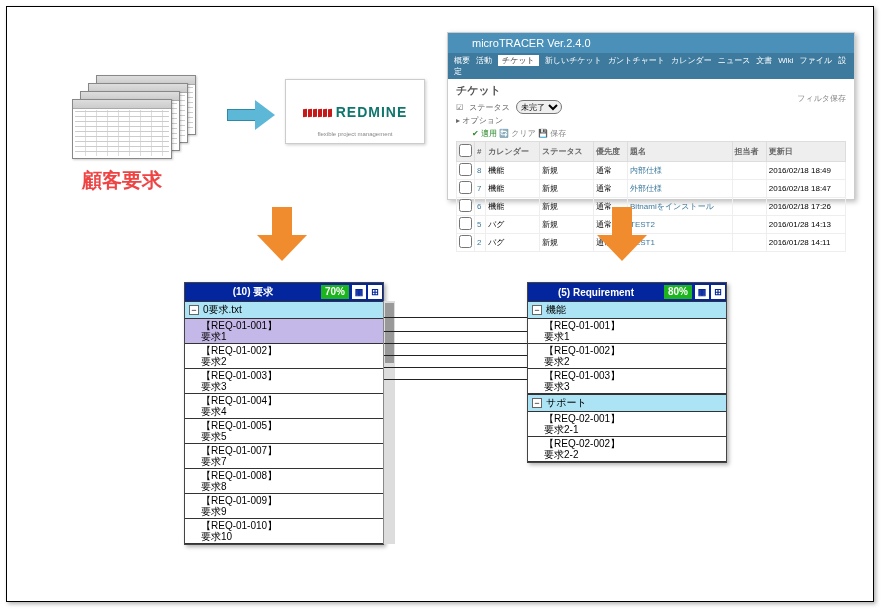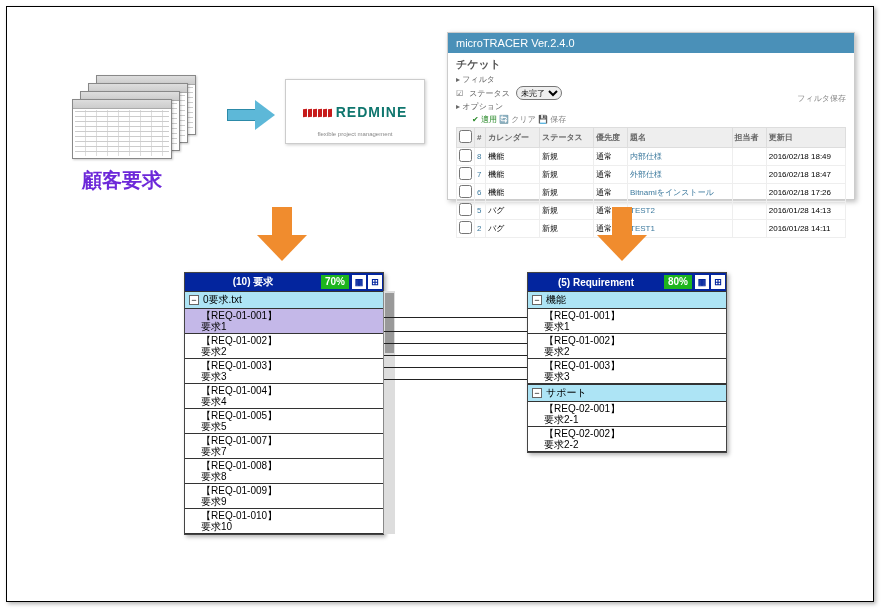--- a/index.html
+++ b/index.html
@@ -6,37 +6,37 @@
 body { font-family: Arial, "MS Gothic", sans-serif; background: #fff; width: 883px; height: 612px; position: relative; }
 .canvas { width: 868px; height: 596px; margin: 6px; border: 1px solid #000; box-shadow: 2px 2px 4px rgba(0,0,0,0.3); position: relative; background: #fff; }
 
 
 .spreadsheet-stack { position: absolute; left: 65px; top: 68px; width: 130px; height: 85px; }
 .sheet { position: absolute; width: 100px; height: 60px; background: #fff; border: 1px solid #888; box-shadow: 1px 1px 2px rgba(0,0,0,0.2); }
 .sheet::before { content: ""; display: block; height: 8px; background: linear-gradient(#ddd,#ccc); border-bottom: 1px solid #aaa; }
 .sheet::after { content: ""; position: absolute; top: 10px; left: 2px; right: 2px; bottom: 2px; background: repeating-linear-gradient(0deg, transparent, transparent 4px, #ccc 4px, #ccc 5px), repeating-linear-gradient(90deg, transparent, transparent 10px, #ddd 10px, #ddd 11px); }
 .s1 { left: 24px; top: 0; } .s2 { left: 16px; top: 8px; } .s3 { left: 8px; top: 16px; } .s4 { left: 0; top: 24px; }
 
-.customer-label { position: absolute; left: 75px; top: 160px; color: #6d28d9; font-weight: bold; font-size: 20px; }
+.customer-label { position: absolute; left: 75px; top: 160px; color: #ef4444; font-weight: bold; font-size: 20px; }
 
 
 .arrow-right { position: absolute; left: 220px; top: 95px; width: 50px; height: 26px; }
 .arrow-right .shaft { position: absolute; left: 0; top: 7px; width: 30px; height: 12px; background: #5db8d8; border: 1px solid #2c8aa8; }
 .arrow-right .head { position: absolute; left: 28px; top: -2px; width: 0; height: 0; border-top: 15px solid transparent; border-bottom: 15px solid transparent; border-left: 20px solid #5db8d8; }
 
 
 .redmine-box { position: absolute; left: 278px; top: 72px; width: 140px; height: 65px; border: 1px solid #ccc; display: flex; align-items: center; justify-content: center; flex-direction: row; gap: 4px; box-shadow: 1px 1px 3px rgba(0,0,0,0.2); }
 .redmine-dots { display: flex; gap: 1px; }
 .redmine-dots span { width: 4px; height: 8px; background: #c61a1a; display: inline-block; transform: skewY(-10deg); margin-top: 2px; }
 .redmine-text { color: #0f766e; font-weight: bold; font-size: 14px; letter-spacing: 1px; }
 .redmine-sub { position: absolute; bottom: 6px; font-size: 6px; color: #888; }
 
 
 .rm-window { position: absolute; left: 440px; top: 25px; width: 408px; height: 168px; border: 1px solid #ccc; box-shadow: 2px 2px 5px rgba(0,0,0,0.25); background: #fff; font-size: 9px; }
-.rm-titlebar { background: #4a90b8; color: #fff; padding: 4px 8px; font-size: 11px; }
+.rm-titlebar { background: #4a90b8; color: #fff; padding: 4px 24px; font-size: 11px; }
 .rm-menu { background: #3d7a9e; color: #fff; padding: 2px 6px; font-size: 8px; }
 .rm-menu span { margin-right: 6px; cursor: pointer; }
 .rm-menu .active { background: #fff; color: #333; padding: 1px 4px; }
 .rm-body { padding: 4px 8px; }
 .rm-heading { font-weight: bold; font-size: 11px; color: #555; margin-bottom: 2px; }
 .rm-filter { font-size: 8px; color: #666; display: flex; align-items: center; gap: 6px; margin: 1px 0; }
 .rm-filter select { font-size: 8px; height: 14px; border-radius: 7px; }
 .rm-actions { font-size: 8px; margin: 2px 16px; }
 .rm-actions .ok { color: #2a8a2a; } .rm-actions .clr { color: #888; } .rm-actions .sv { color: #888; }
 .rm-table { width: 100%; border-collapse: collapse; font-size: 8px; margin-top: 2px; }
@@ -44,21 +44,21 @@
 .rm-table td { padding: 1px 2px; border: 1px solid #eee; }
 .rm-table .link { color: #3d7a9e; }
 
 
 .arrow-down { position: absolute; width: 50px; height: 55px; }
 .arrow-down .shaft2 { position: absolute; left: 15px; top: 0; width: 20px; height: 30px; background: #f08c2e; }
 .arrow-down .head2 { position: absolute; left: 0; top: 28px; width: 0; height: 0; border-left: 25px solid transparent; border-right: 25px solid transparent; border-top: 26px solid #f08c2e; }
 .ad1 { left: 250px; top: 200px; } .ad2 { left: 590px; top: 200px; }
 
 
-.panel { position: absolute; width: 200px; background: #fff; border: 1px solid #444; box-shadow: 2px 2px 4px rgba(0,0,0,0.3); }
+.panel { position: absolute; width: 200px; background: #fff; border: 1px solid #444; box-shadow: 2px 2px 4px rgba(0,0,0,0.3); margin-top: 10px; }
 .panel-left { left: 177px; top: 265px; }
 .panel-right { left: 520px; top: 265px; }
 .panel-header { background: #03259e; color: #fff; display: flex; align-items: center; height: 18px; font-size: 10px; font-weight: bold; }
 .panel-header .title { flex: 1; text-align: center; }
 .panel-header .pct { background: #1db51d; color: #fff; padding: 0 4px; margin-right: 2px; height: 14px; line-height: 14px; }
 .panel-header .icon { width: 14px; height: 14px; background: #fff; margin: 0 1px; display: flex; align-items: center; justify-content: center; font-size: 9px; color: #03259e; cursor: pointer; }
 .panel-section { background: #ade4f5; border-top: 1px solid #333; border-bottom: 1px solid #333; padding: 1px 4px; font-size: 10px; display: flex; align-items: center; }
 .panel-section .minus { display: inline-flex; width: 10px; height: 10px; border: 1px solid #666; background: #fff; align-items: center; justify-content: center; margin-right: 4px; font-size: 9px; }
 .panel .item { border-bottom: 1px solid #333; padding: 1px 4px 1px 16px; font-size: 10px; line-height: 1.1; }
 .panel .item.selected { background: #c4b8e8; }
@@ -97,25 +97,23 @@
         <span></span>
         <span></span>
         <span></span>
       </div>
     <div class="redmine-text">REDMINE</div>
     <div class="redmine-sub">flexible project management</div>
   </div>
 
   <div class="rm-window">
     <div class="rm-titlebar">microTRACER Ver.2.4.0</div>
+    <div class="rm-menu" id="rm-menu"><span>概要</span><span>活動</span><span class="active">チケット</span><span>新しいチケット</span><span>ガントチャート</span><span>カレンダー</span><span>ニュース</span><span>文書</span><span>Wiki</span><span>ファイル</span><span>設定</span></div>
     <div class="rm-body">
       <div class="rm-heading">チケット</div>
-      <div class="rm-filter">
-        <span>▸ <span>フィルタ</span></span>
-      </div>
       <div class="rm-filter">
         <span>☑</span>
         <span>ステータス</span>
         <select><option>未完了</option></select>
         <span class="right-side-label">フィルタ保存</span>
       </div>
       <div class="rm-filter">
         <span>▸ <span>オプション</span></span>
       </div>
       <div class="rm-actions">

